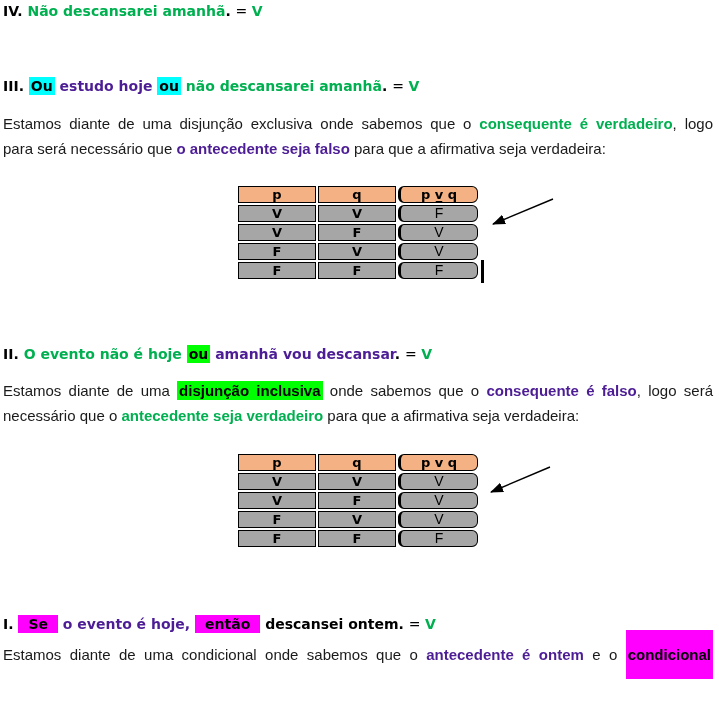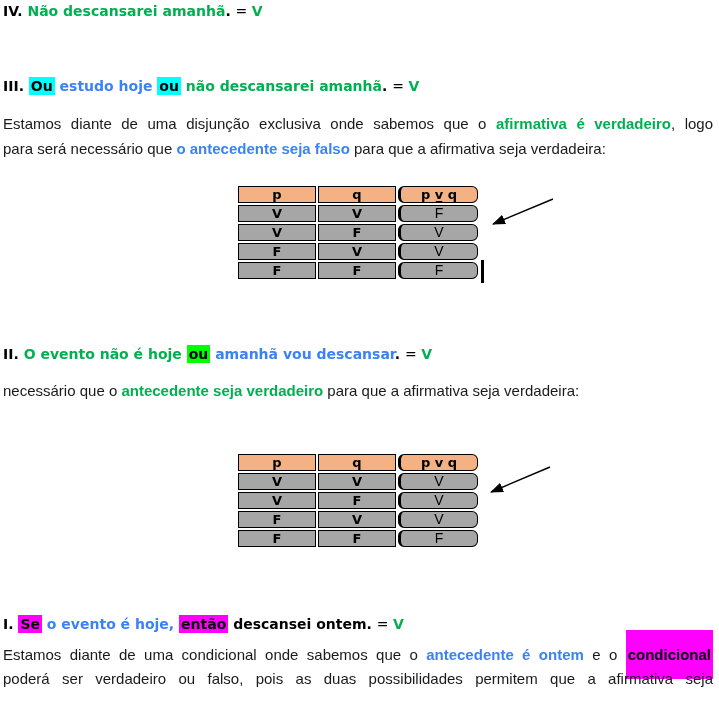--- a/index.html
+++ b/index.html
@@ -3,24 +3,24 @@
 <meta charset="utf-8">
 <style>
   html,body{margin:0;padding:0;background:#fff;}
   .page{position:relative;width:719px;height:716px;background:#fff;overflow:hidden;
         font-family:"Liberation Sans",sans-serif;}
   
   .heading{position:absolute;left:3px;white-space:pre;font-family:"DejaVu Sans",sans-serif;
            font-weight:bold;font-size:14px;line-height:20px;color:#000;}
   .heading .eq{font-weight:normal;}
   .green{color:#00B050;}
-  .red{color:#3b82f6;}
+  .red{color:#4c1d95;}
   .hl-cyan{background:#00FFFF;padding:1px 2px;}
   .hl-green{background:#00FF00;padding:1px 2px;}
-  .hl-magenta{background:#FF00FF;padding:1px 2px;}
+  .hl-magenta{background:#FF00FF;padding:1px 10px;}
   
   .para{position:absolute;left:3px;width:710px;font-size:15px;color:#1a1a1a;}
   .pline{height:25px;line-height:25px;text-align:justify;text-align-last:justify;overflow:visible;}
   .pline-last{text-align:center;text-align-last:left;}
   .para .b{font-weight:bold;}
   .para .bhl-green{font-weight:bold;color:#000;background:#00FF00;padding:1px 2px;}
   .para .bhl-magenta{font-weight:bold;color:#000;background:#FF00FF;padding:16px 2px;}
   
   .tbl{position:absolute;border-collapse:separate;border-spacing:2px;}
   .tbl td{width:76px;height:13px;line-height:13px;padding:1px 0;text-align:center;
@@ -36,21 +36,21 @@
 </head>
 <body>
 
 <div class="page">
 
   <div class="heading" style="top:1px"><span>IV. </span><span class="green">Não descansarei amanhã</span><span>. </span><span class="eq">= </span><span class="green">V</span></div>
 
   <div class="heading" style="top:76px"><span>III. </span><span class="hl-cyan">Ou</span><span class="red"> estudo hoje </span><span class="hl-cyan">ou</span><span class="green"> não descansarei amanhã</span><span>. </span><span class="eq">= </span><span class="green">V</span></div>
 
   <div class="para" style="top:111px">
-    <div class="pline"><span>Estamos diante de uma disjunção exclusiva onde sabemos que o </span><span class="b green">afirmativa é verdadeiro</span><span>, logo</span></div>
+    <div class="pline"><span>Estamos diante de uma disjunção exclusiva onde sabemos que o </span><span class="b green">consequente é verdadeiro</span><span>, logo</span></div>
     <div class="pline pline-last"><span>para será necessário que </span><span class="b red">o antecedente seja falso</span><span> para que a afirmativa seja verdadeira:</span></div>
   </div>
 
   <table class="tbl" style="left:236px;top:184px">
     <tbody>
         <tr>
       <td class="hdr">p</td>
       <td class="hdr">q</td>
       <td class="hdr c3">p v̲ q</td>
     </tr>
@@ -74,20 +74,21 @@
       <td class="cell">F</td>
       <td class="cell c3 thin">F</td>
     </tr>
   </tbody>
     </table>
   <div class="cursor"></div>
 
   <div class="heading" style="top:344px"><span>II. </span><span class="green">O evento não é hoje </span><span class="hl-green">ou</span><span class="red"> amanhã vou descansar</span><span>. </span><span class="eq">= </span><span class="green">V</span></div>
 
   <div class="para" style="top:378px">
+    <div class="pline"><span>Estamos diante de uma </span><span class="bhl-green">disjunção inclusiva</span><span> onde sabemos que o </span><span class="b red">consequente é falso</span><span>, logo será</span></div>
     <div class="pline pline-last"><span>necessário que o </span><span class="b green">antecedente seja verdadeiro</span><span> para que a afirmativa seja verdadeira:</span></div>
   </div>
 
   <table class="tbl" style="left:236px;top:452px">
     <tbody>
         <tr>
       <td class="hdr">p</td>
       <td class="hdr">q</td>
       <td class="hdr c3">p v q</td>
     </tr>
@@ -111,21 +112,20 @@
       <td class="cell">F</td>
       <td class="cell c3 thin">F</td>
     </tr>
   </tbody>
     </table>
 
   <div class="heading" style="top:614px"><span>I. </span><span class="hl-magenta">Se</span><span class="red"> o evento é hoje, </span><span class="hl-magenta">então</span><span> descansei ontem</span><span>. </span><span class="eq">= </span><span class="green">V</span></div>
 
   <div class="para" style="top:643px">
     <div class="pline" style="line-height:24px;height:24px"><span>Estamos diante de uma condicional onde sabemos que o </span><span class="b red">antecedente é ontem</span><span> e o </span><span class="bhl-magenta">condicional</span></div>
-    <div class="pline" style="line-height:24px;height:24px"><span>poderá ser verdadeiro ou falso, pois as duas possibilidades permitem que a afirmativa seja</span></div>
   </div>
 
   <svg class="arrow-layer" width="719" height="716" viewBox="0 0 719 716">
     <defs>
       <marker id="ah" markerUnits="userSpaceOnUse" markerWidth="14" markerHeight="12" refX="12" refY="5" orient="auto">
         <path d="M0,0 L13,5 L0,10 z" fill="#000"></path>
       </marker>
     </defs>
     <line x1="553" y1="199" x2="493" y2="224" stroke="#000" stroke-width="1.4" marker-end="url(#ah)"></line>
     <line x1="550" y1="467" x2="491" y2="492" stroke="#000" stroke-width="1.4" marker-end="url(#ah)"></line>

